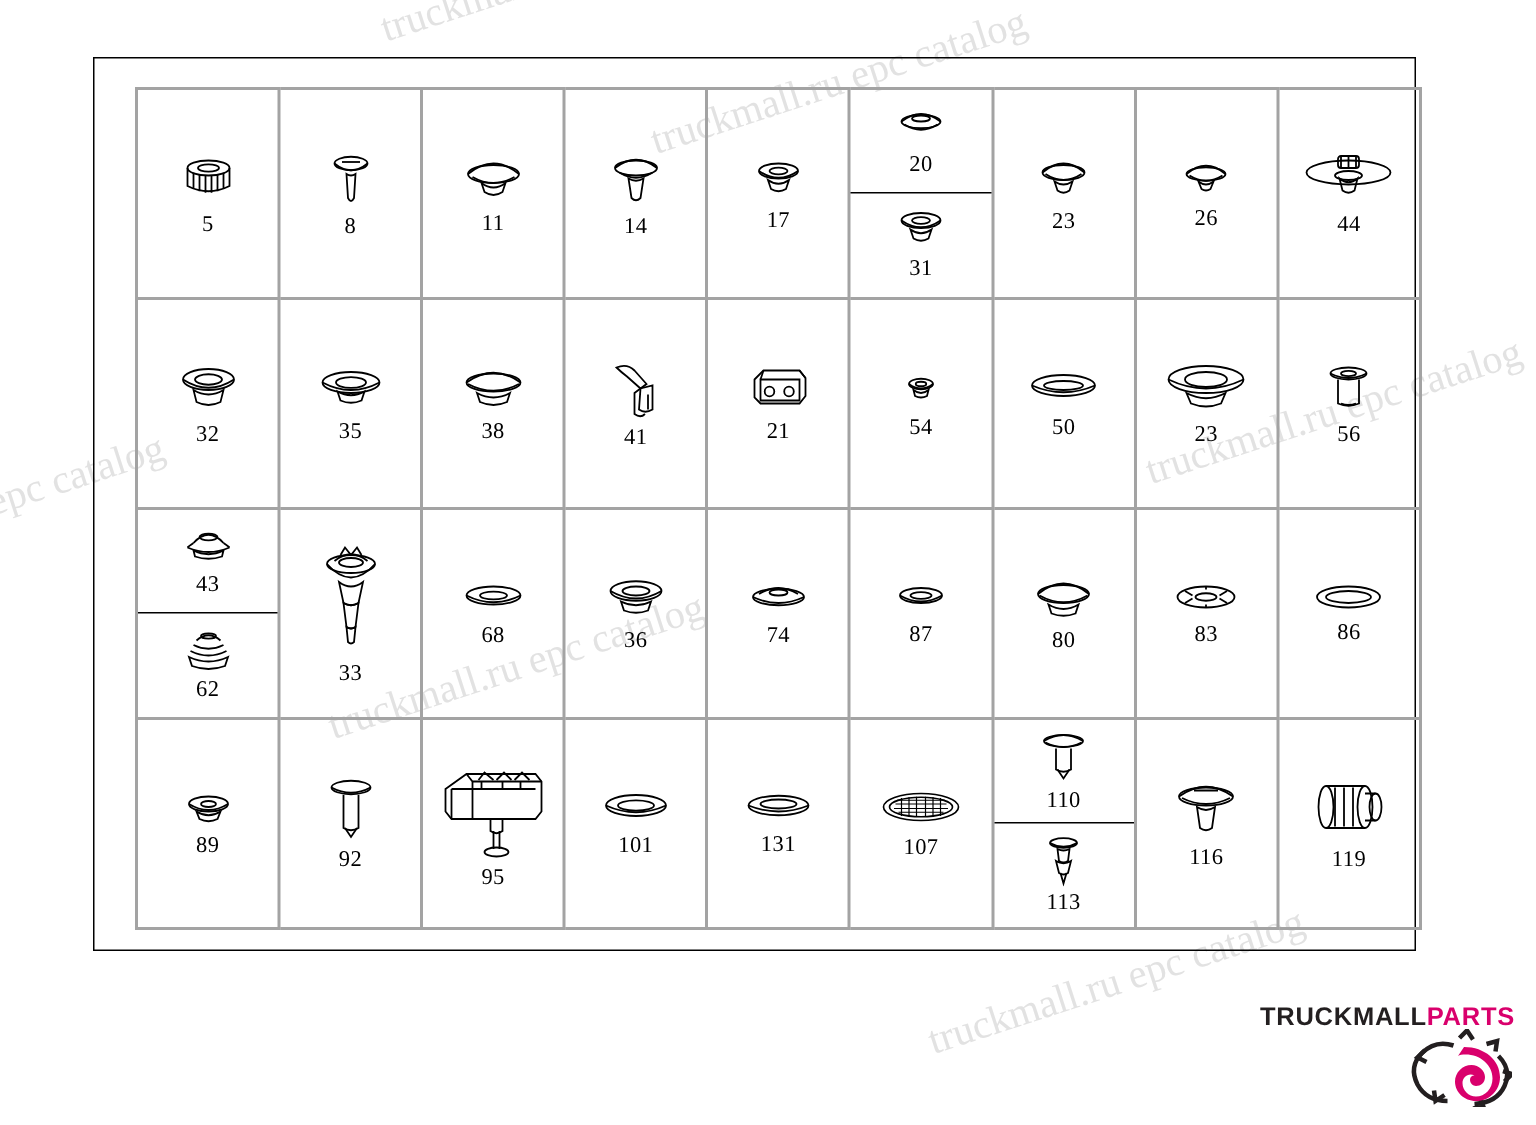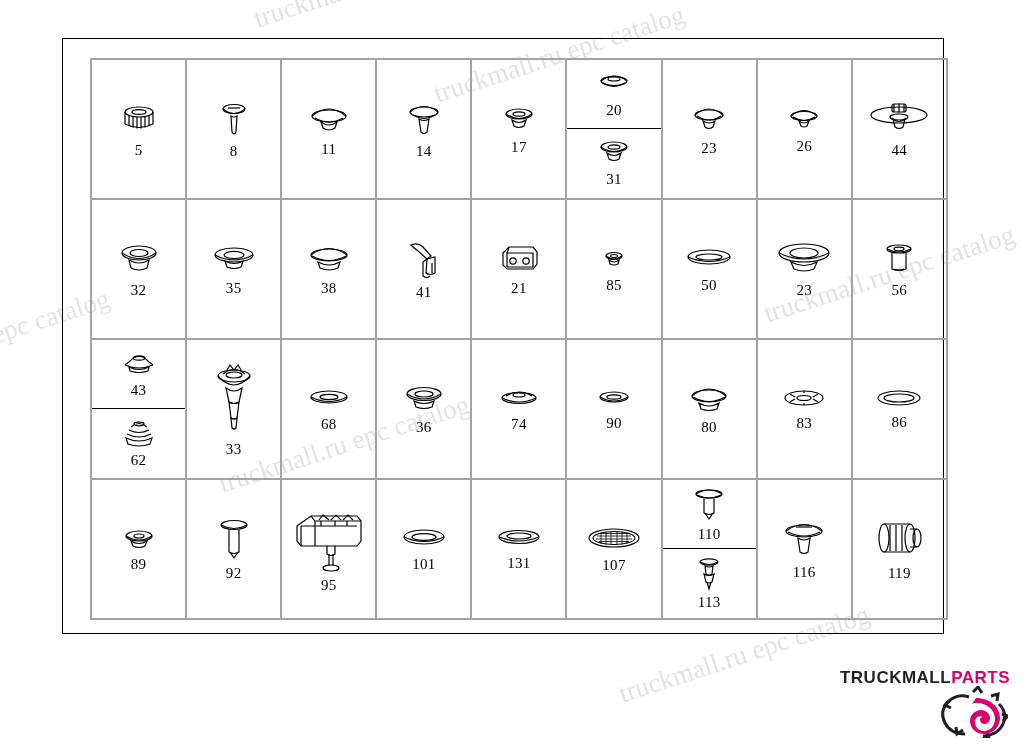--- a/index.html
+++ b/index.html
@@ -374,21 +374,21 @@
           <span class="art">
             <svg width="30" height="30" viewBox="0 0 30 30">
                 <g fill="none" stroke="#000" stroke-width="1.2">
               <ellipse cx="15" cy="12" rx="8" ry="3.5"></ellipse>
               <ellipse cx="15" cy="12" rx="3.5" ry="1.5"></ellipse>
               <path d="M7 12 q8 6 16 0"></path>
               <path d="M10 16 q5 4 10 0 l-1 4 q-4 2 -8 0 Z"></path>
             </g>
               </svg>
           </span>
-          <span class="num">85</span>
+          <span class="num">54</span>
         </div>
       </td>
       <td>
         <div class="cell">
           <span class="art">
             <svg width="52" height="30" viewBox="0 0 52 30">
                 <g fill="none" stroke="#000" stroke-width="1.2">
               <ellipse cx="26" cy="13" rx="21" ry="7"></ellipse>
               <ellipse cx="26" cy="13" rx="13" ry="3"></ellipse>
               <path d="M5 13 q21 9 42 0"></path>
@@ -531,21 +531,21 @@
         <div class="cell">
           <span class="art">
             <svg width="42" height="26" viewBox="0 0 42 26">
                 <g fill="none" stroke="#000" stroke-width="1.2">
               <ellipse cx="21" cy="11" rx="14" ry="5"></ellipse>
               <ellipse cx="21" cy="11" rx="7" ry="2.2"></ellipse>
               <path d="M7 11 q14 8 28 0"></path>
             </g>
               </svg>
           </span>
-          <span class="num">90</span>
+          <span class="num">87</span>
         </div>
       </td>
       <td>
         <div class="cell">
           <span class="art">
             <svg width="48" height="34" viewBox="0 0 48 34">
                 <g fill="none" stroke="#000" stroke-width="1.2">
               <path d="M7 14 q17 -14 34 0"></path>
               <ellipse cx="24" cy="14" rx="17" ry="6"></ellipse>
               <path d="M8 15 q16 9 32 0"></path>

